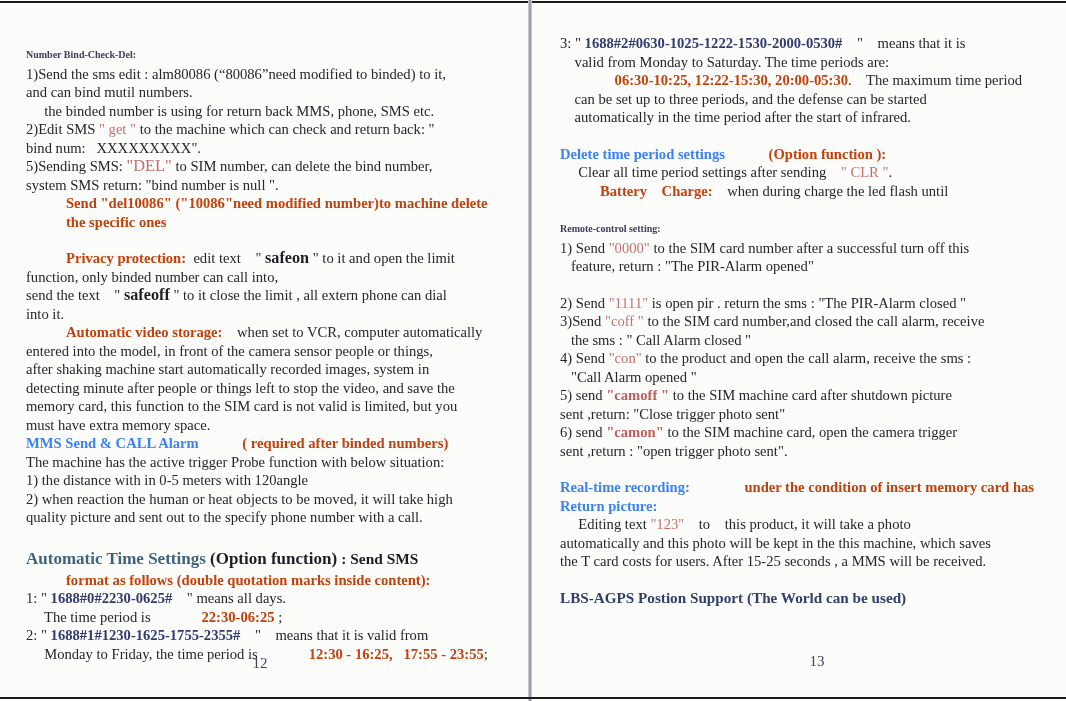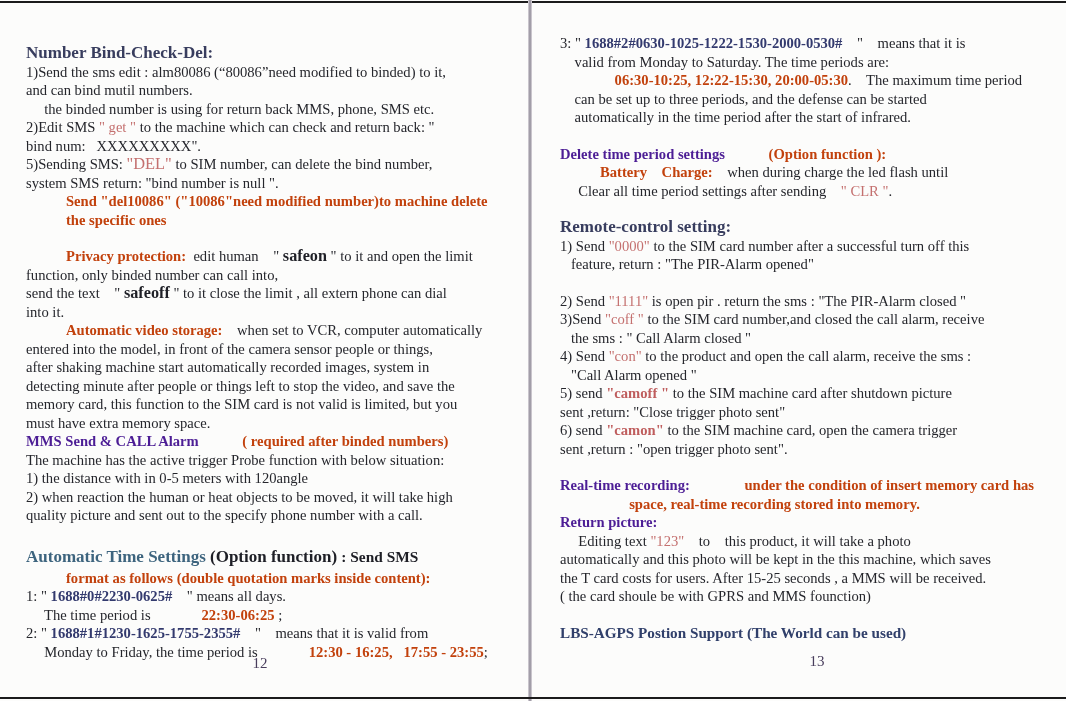--- a/index.html
+++ b/index.html
@@ -24,23 +24,23 @@
 
   .sg-p  {}
   .sg-b  { font-weight:bold; color:#c2410c;padding-left:40px; }
   .sg-bmid { font-weight:bold; font-size:15.4px; color:#1e1f26; }
   .sg-bbig { font-weight:bold; font-size:17px; color:#1e1f26; }
   .sg-bb { font-weight:bold; font-size:16.2px; color:#1e1f26; }
   .sg-cmd  { color:#c4706f; }
   .sg-cmdb { color:#bf5d5d; font-weight:bold; }
   .sg-dl   { color:#c4706f; font-size:16.4px; }
   .sg-num  { color:#333a6e; font-weight:bold; }
-  .sg-hnavy { color:#383d5e; font-weight:bold; font-size:17px;text-align:center; }
+  .sg-hnavy { color:#383d5e; font-weight:bold; font-size:10px;text-align:center; }
   .sg-hnavy2 { color:#31406b; font-weight:bold; font-size:15.2px;margin-top:19px; }
-  .sg-hteal { color:#4c1d95; font-weight:bold;margin-top:17px; }
+  .sg-hteal { color:#3b82f6; font-weight:bold;margin-top:17px; }
   .sg-htealbig { color:#3d647e; font-weight:bold; font-size:17px; }
 
   .pagenum { position:absolute; font-size:15px; color:#483d5c; }
   .pagenum-left  { top:655px; left:230px; width:60px; text-align:center; }
   .pagenum-right { top:653px; left:255px; width:60px; text-align:center; }
 </style>
 </head>
 <body>
 
 <div class="scan">
@@ -52,21 +52,21 @@
         <p class="ln"><span class="sg-p">1)Send the sms edit : alm80086 (“80086”need modified to binded) to it,</span></p>
         <p class="ln"><span class="sg-p">and can bind mutil numbers.</span></p>
         <p class="ln"><span class="sg-p">     the binded number is using for return back MMS, phone, SMS etc.</span></p>
         <p class="ln"><span class="sg-p">2)Edit SMS </span><span class="sg-cmd">" get "</span><span class="sg-p"> to the machine which can check and return back: "</span></p>
         <p class="ln"><span class="sg-p">bind num:   XXXXXXXXX".</span></p>
         <p class="ln"><span class="sg-p">5)Sending SMS: </span><span class="sg-dl">"DEL"</span><span class="sg-p"> to SIM number, can delete the bind number,</span></p>
         <p class="ln"><span class="sg-p">system SMS return: "bind number is null ".</span></p>
         <p class="ln"><span class="sg-b">Send "del10086" ("10086"need modified number)to machine delete</span></p>
         <p class="ln"><span class="sg-b">the specific ones</span></p>
         <p class="ln gap"></p>
-        <p class="ln"><span class="sg-b">Privacy protection:</span><span class="sg-p">  edit human    </span><span class="sg-p">" </span><span class="sg-bb">safeon</span><span class="sg-p"> "</span><span class="sg-p"> to it and open the limit</span></p>
+        <p class="ln"><span class="sg-b">Privacy protection:</span><span class="sg-p">  edit text    </span><span class="sg-p">" </span><span class="sg-bb">safeon</span><span class="sg-p"> "</span><span class="sg-p"> to it and open the limit</span></p>
         <p class="ln"><span class="sg-p">function, only binded number can call into,</span></p>
         <p class="ln"><span class="sg-p">send the text    </span><span class="sg-p">" </span><span class="sg-bb">safeoff</span><span class="sg-p"> "</span><span class="sg-p"> to it close the limit , all extern phone can dial</span></p>
         <p class="ln"><span class="sg-p">into it.</span></p>
         <p class="ln"><span class="sg-b">Automatic video storage:</span><span class="sg-p">    when set to VCR, computer automatically</span></p>
         <p class="ln"><span class="sg-p">entered into the model, in front of the camera sensor people or things,</span></p>
         <p class="ln"><span class="sg-p">after shaking machine start automatically recorded images, system in</span></p>
         <p class="ln"><span class="sg-p">detecting minute after people or things left to stop the video, and save the</span></p>
         <p class="ln"><span class="sg-p">memory card, this function to the SIM card is not valid is limited, but you</span></p>
         <p class="ln"><span class="sg-p">must have extra memory space.</span></p>
         <p class="ln"><span class="sg-hteal">MMS Send &amp; CALL Alarm</span><span class="sg-b"> ( required after binded numbers)</span></p>
@@ -89,44 +89,42 @@
 
   <div class="page page-right">
     <div>
         <p class="ln"><span class="sg-p">3: " </span><span class="sg-num">1688#2#0630-1025-1222-1530-2000-0530#</span><span class="sg-p">    "    means that it is</span></p>
         <p class="ln"><span class="sg-p">    valid from Monday to Saturday. The time periods are:</span></p>
         <p class="ln"><span class="sg-p">    </span><span class="sg-b">06:30-10:25, 12:22-15:30, 20:00-05:30</span><span class="sg-p">.    The maximum time period</span></p>
         <p class="ln"><span class="sg-p">    can be set up to three periods, and the defense can be started</span></p>
         <p class="ln"><span class="sg-p">    automatically in the time period after the start of infrared.</span></p>
         <p class="ln gap"></p>
         <p class="ln"><span class="sg-hteal">Delete time period settings </span><span class="sg-b">(Option function ):</span></p>
+        <p class="ln"><span class="sg-p">     Clear all time period settings after sending    </span><span class="sg-cmd">" CLR "</span><span class="sg-p">.</span></p>
         <p class="ln"><span class="sg-b">Battery    Charge:</span><span class="sg-p">    when during charge the led flash until</span></p>
-        <p class="ln"><span class="sg-p">     Clear all time period settings after sending    </span><span class="sg-cmd">" CLR "</span><span class="sg-p">.</span></p>
         <p class="ln gap"></p>
         <p class="ln"><span class="sg-hnavy">Remote-control setting:</span></p>
         <p class="ln"><span class="sg-p">1) Send </span><span class="sg-cmd">"0000"</span><span class="sg-p"> to the SIM card number after a successful turn off this</span></p>
         <p class="ln"><span class="sg-p">   feature, return : "The PIR-Alarm opened"</span></p>
         <p class="ln gap"></p>
         <p class="ln"><span class="sg-p">2) Send </span><span class="sg-cmd">"1111"</span><span class="sg-p"> is open pir . return the sms : "The PIR-Alarm closed "</span></p>
         <p class="ln"><span class="sg-p">3)Send </span><span class="sg-cmd">"coff "</span><span class="sg-p"> to the SIM card number,and closed the call alarm, receive</span></p>
         <p class="ln"><span class="sg-p">   the sms : " Call Alarm closed "</span></p>
         <p class="ln"><span class="sg-p">4) Send </span><span class="sg-cmd">"con"</span><span class="sg-p"> to the product and open the call alarm, receive the sms :</span></p>
         <p class="ln"><span class="sg-p">   "Call Alarm opened "</span></p>
         <p class="ln"><span class="sg-p">5) send </span><span class="sg-cmdb">"camoff "</span><span class="sg-p"> to the SIM machine card after shutdown picture</span></p>
         <p class="ln"><span class="sg-p">sent ,return: "Close trigger photo sent"</span></p>
         <p class="ln"><span class="sg-p">6) send </span><span class="sg-cmdb">"camon"</span><span class="sg-p"> to the SIM machine card, open the camera trigger</span></p>
         <p class="ln"><span class="sg-p">sent ,return : "open trigger photo sent".</span></p>
         <p class="ln gap"></p>
         <p class="ln"><span class="sg-hteal">Real-time recording:</span><span class="sg-b">    under the condition of insert memory card has</span></p>
-        <p class="ln"><span class="sg-b">        space, real-time recording stored into memory.</span></p>
         <p class="ln"><span class="sg-hteal">Return picture:</span></p>
         <p class="ln"><span class="sg-p">     Editing text </span><span class="sg-cmd">"123"</span><span class="sg-p">    to    this product, it will take a photo</span></p>
         <p class="ln"><span class="sg-p">automatically and this photo will be kept in the this machine, which saves</span></p>
         <p class="ln"><span class="sg-p">the T card costs for users. After 15-25 seconds , a MMS will be received.</span></p>
-        <p class="ln"><span class="sg-p">( the card shoule be with GPRS and MMS founction)</span></p>
         <p class="ln gap"></p>
         <p class="ln"><span class="sg-hnavy2">LBS-AGPS Postion Support</span><span class="sg-hnavy2"> (The World can be used)</span></p>
       </div>
     <div class="pagenum pagenum-right">13</div>
   </div>
 
   <div class="edge-bottom"></div>
 </div>
 
 </body></html>

